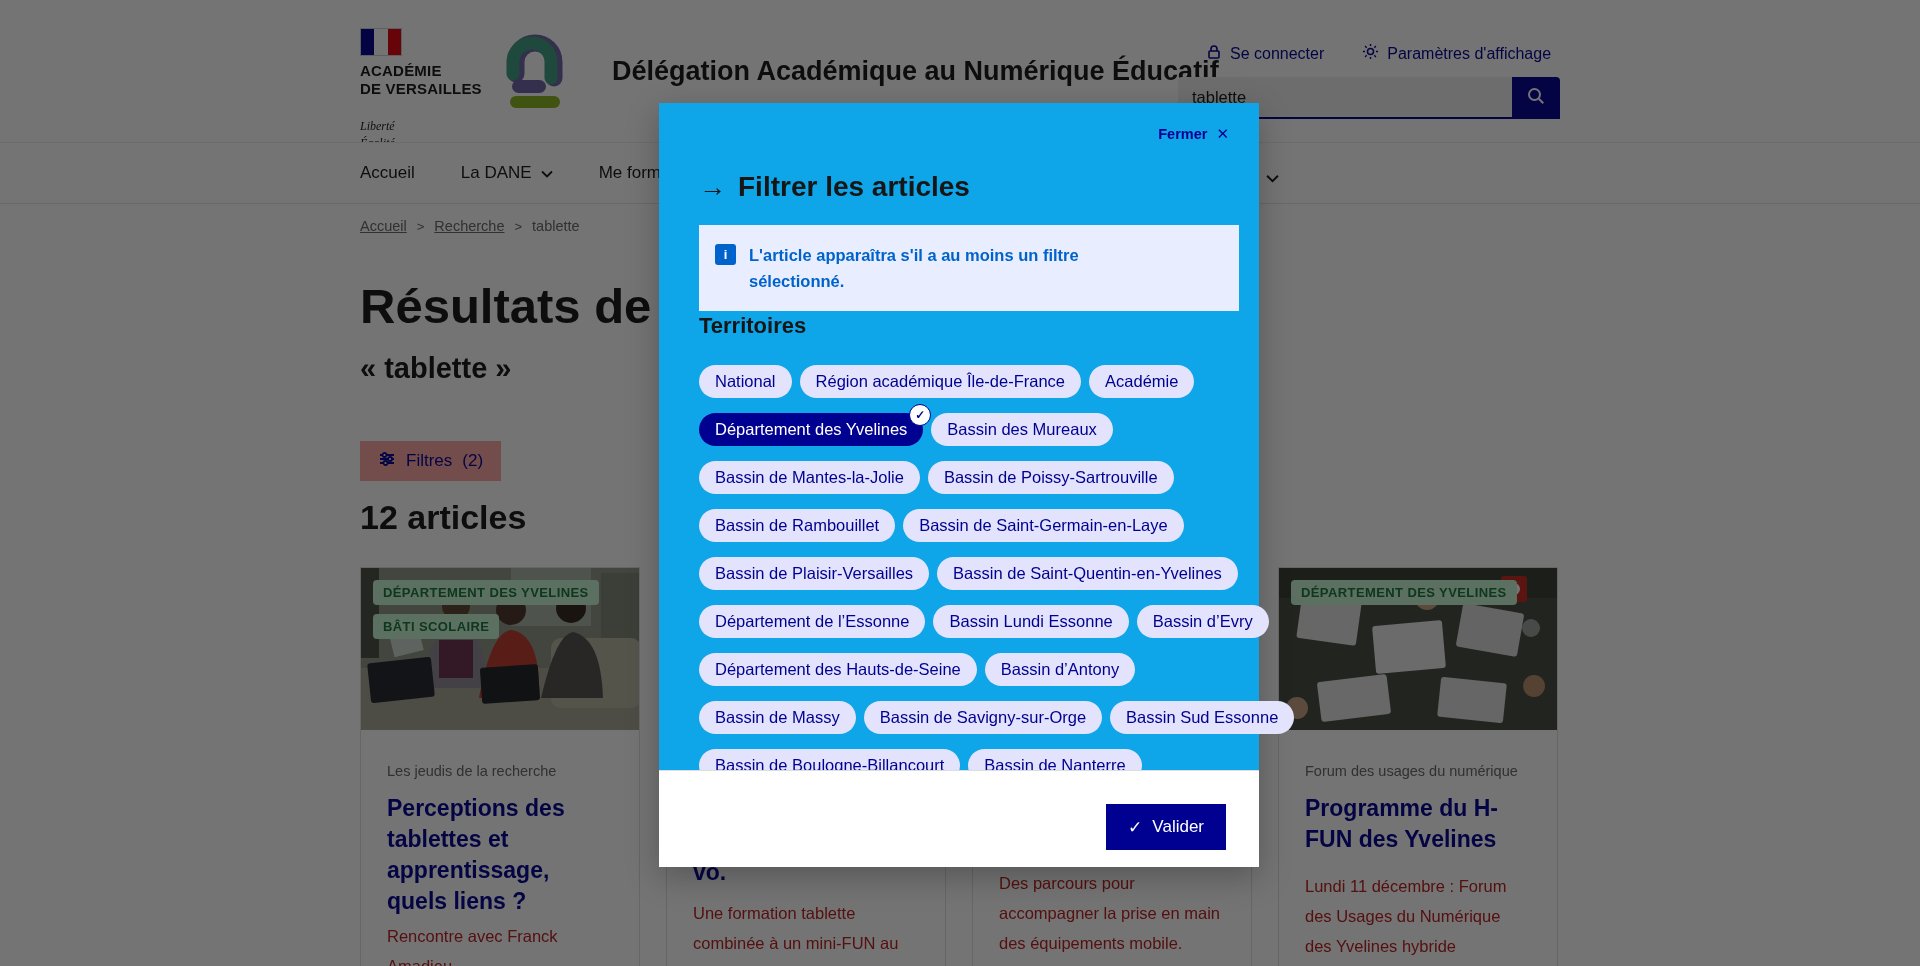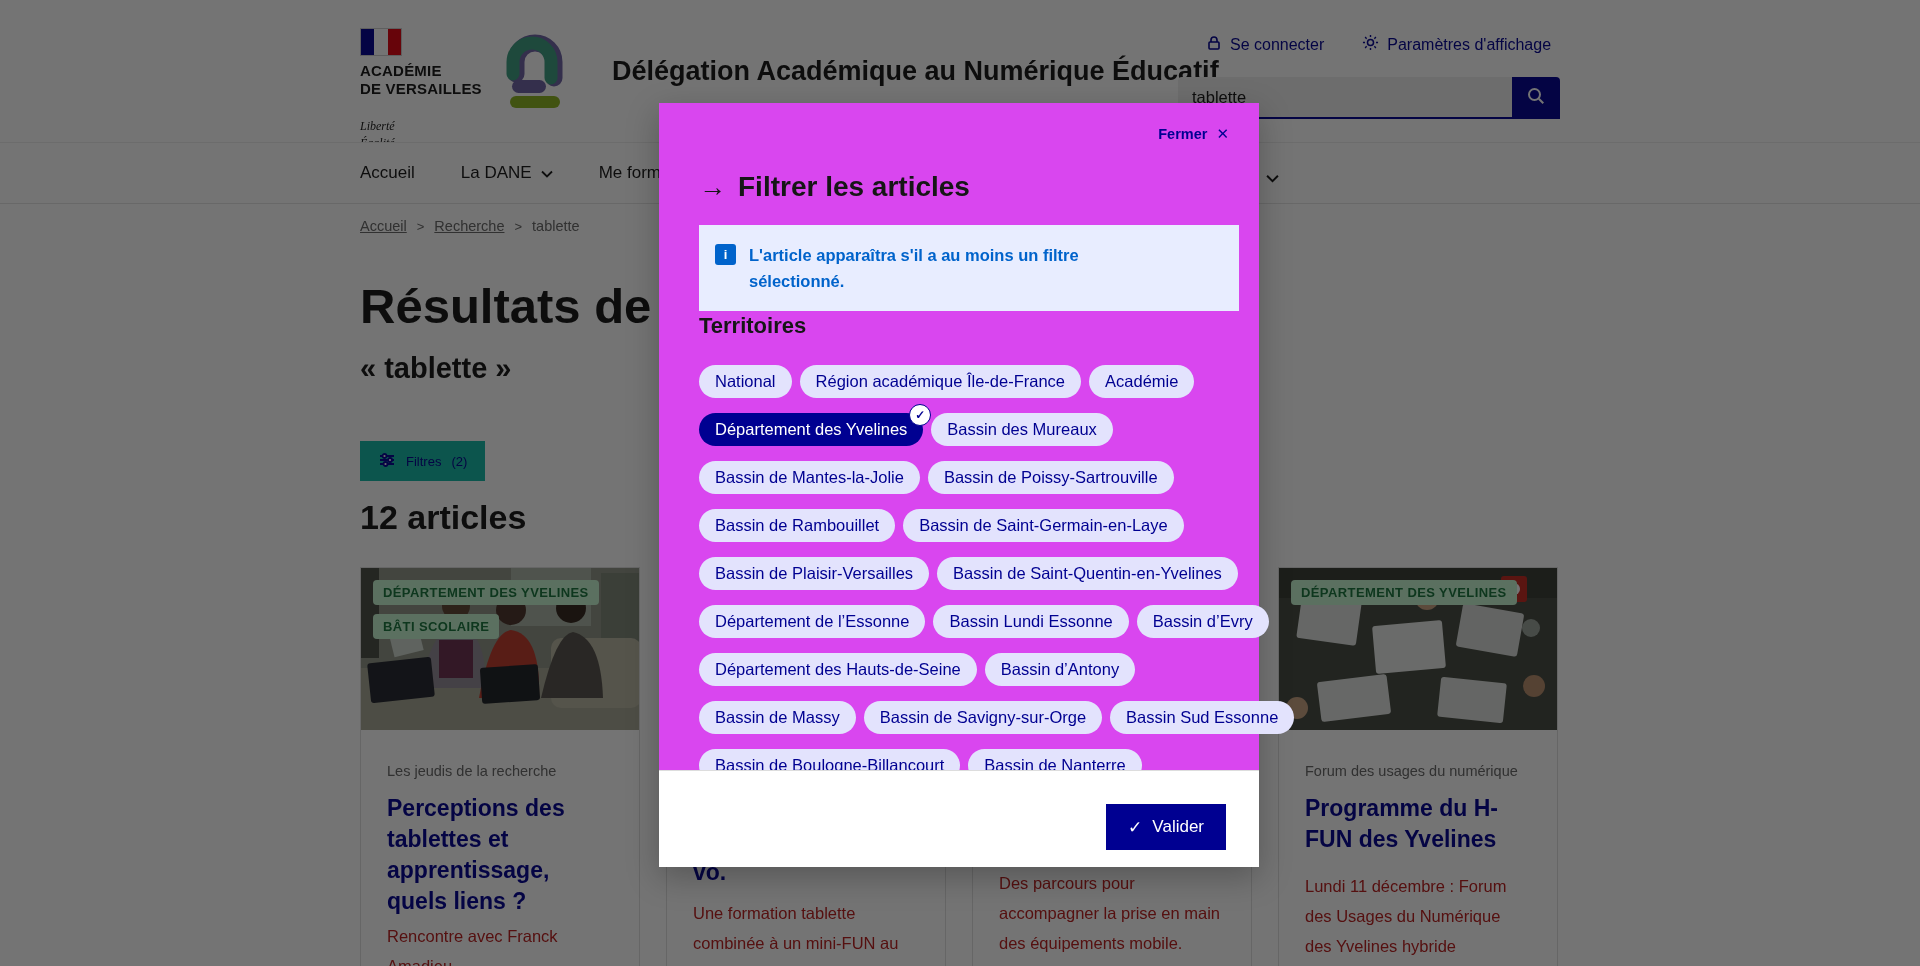--- a/index.html
+++ b/index.html
@@ -8,56 +8,56 @@
   
   .site-header{position:absolute;top:0;left:0;width:1920px;height:142px;background:#fff;}
   .marianne{position:absolute;left:360px;top:28px;width:130px;}
   .flag{display:flex;width:40px;height:26px;margin-bottom:6px;border:1px solid #ccc;}
   .flag span{flex:1;}
   .flag .b{background:#000091;} .flag .w{background:#fff;} .flag .r{background:#E1000F;}
   .brand-name{font-size:15px;font-weight:800;color:#161616;line-height:1.2;letter-spacing:.2px;}
   .motto{margin-top:20px;font-family:Liberation Serif, serif;font-style:italic;font-size:12px;color:#161616;line-height:1.45;}
   .dane-logo{position:absolute;left:502px;top:32px;}
   .site-title{position:absolute;left:612px;top:56px;font-size:27px;font-weight:700;color:#161616;margin:0;}
-  .quick-links{position:absolute;left:1206px;top:34px;display:flex;gap:38px;align-items:center;}
+  .quick-links{position:absolute;left:1206px;top:43px;display:flex;gap:38px;align-items:center;}
   .quick-link{display:flex;align-items:center;gap:8px;color:#000091;font-size:16px;font-weight:500;cursor:pointer;white-space:nowrap;}
   .search-bar{position:absolute;left:1178px;top:77px;width:382px;height:40px;display:flex;border-bottom:2px solid #000091;}
   .search-input{flex:1;border:0;outline:none;background:#EEEEEE;border-radius:4px 0 0 0;font-size:16.5px;color:#161616;padding:0 14px;font-family:"Liberation Sans",sans-serif;}
   .search-btn{width:48px;border:0;background:#000091;border-radius:0 4px 0 0;display:flex;align-items:center;justify-content:center;cursor:pointer;}
 
   .main-nav{position:absolute;top:142px;left:0;width:1920px;height:60px;border-top:1px solid #ececec;border-bottom:1px solid #e3e3e3;background:#fff;}
   .nav-list{list-style:none;margin:0 0 0 360px;padding:0;display:flex;gap:46px;height:100%;align-items:center;}
   .nav-item{display:flex;align-items:center;gap:9px;font-size:17px;color:#161616;cursor:pointer;white-space:nowrap;}
   .nav-peek{position:absolute;left:1266px;top:26px;}
 
   .breadcrumb{position:absolute;top:218px;left:360px;font-size:14.5px;color:#666;display:flex;gap:10px;align-items:center;}
   .breadcrumb a{color:#666;text-decoration:underline;cursor:pointer;}
   .crumb-sep{color:#666;font-size:13px;}
   .page-title{position:absolute;top:278px;left:360px;margin:0;font-size:49px;font-weight:800;color:#161616;white-space:nowrap;}
   .query-title{position:absolute;top:352px;left:360px;margin:0;font-size:29px;font-weight:800;color:#161616;}
-  .filters-btn{position:absolute;top:441px;left:360px;height:40px;padding:0 18px;background:#14b8a6;border:0;color:#000091;font-size:13px;font-weight:500;display:flex;align-items:center;gap:10px;cursor:pointer;font-family:"Liberation Sans",sans-serif;}
+  .filters-btn{position:absolute;top:441px;left:360px;height:40px;padding:0 18px;background:#fca5a5;border:0;color:#000091;font-size:17px;font-weight:500;display:flex;align-items:center;gap:10px;cursor:pointer;font-family:"Liberation Sans",sans-serif;}
   .result-count{position:absolute;top:498px;left:360px;margin:0;font-size:34px;font-weight:700;color:#161616;}
 
   .cards{position:absolute;top:567px;left:360px;display:grid;grid-template-columns:repeat(4,280px);gap:26px;}
   .card{position:relative;width:280px;height:430px;background:#fff;border:1px solid #e0e0e0;box-sizing:border-box;overflow:hidden;}
   .card-img{position:relative;height:162px;overflow:hidden;background:#9aa0a6;}
   .img-labels{position:absolute;left:12px;top:12px;display:flex;flex-direction:column;gap:9px;align-items:flex-start;}
   .img-label{background:#C7F6D2;color:#18753C;font-size:13px;font-weight:800;letter-spacing:.4px;padding:5px 10px;border-radius:4px;white-space:nowrap;}
   .card-body{padding:0 26px;}
   .card-surtitle{margin:33px 0 0 0;font-size:14.5px;color:#666;}
   .card-title{margin:14px 0 0 0;font-size:23px;line-height:31px;font-weight:700;color:#000091;cursor:pointer;}
   .card-desc{margin:4px 0 0 0;font-size:16.5px;line-height:30px;color:#b91c1c;}
   .card:nth-child(2) .card-title{margin-top:127px;}
   .card:nth-child(2) .card-desc{margin-top:10px;}
   .card:nth-child(3) .card-desc{margin-top:138px;}
   .card:nth-child(4) .card-desc{margin-top:16px;}
 
   
   .overlay{position:absolute;inset:0;background:rgba(8,8,8,0.56);z-index:40;}
-  .modal{position:absolute;left:659px;top:103px;width:600px;height:764px;background:#d946ef;z-index:50;box-shadow:0 10px 30px rgba(0,0,0,.25);}
+  .modal{position:absolute;left:659px;top:103px;width:600px;height:764px;background:#0ea5e9;z-index:50;box-shadow:0 10px 30px rgba(0,0,0,.25);}
   .modal-close{position:absolute;top:22px;right:30px;display:flex;align-items:center;gap:9px;color:#000091;font-size:14.5px;font-weight:600;cursor:pointer;}
   .modal-close .x{font-size:15px;font-weight:400;}
   .modal-title{position:absolute;top:68px;left:40px;margin:0;display:flex;align-items:center;gap:12px;font-size:28px;font-weight:800;color:#161616;}
   .modal-title .arrow{font-size:27px;font-weight:700;}
   .info-box{position:absolute;top:122px;left:40px;width:540px;box-sizing:border-box;background:#E8EDFF;padding:17px 16px;display:flex;gap:13px;}
   .info-icon{flex:0 0 auto;width:21px;height:21px;margin-top:2px;background:#0063CB;color:#fff;border-radius:3px;font-size:13px;font-weight:700;display:flex;align-items:center;justify-content:center;}
   .info-text{margin:0;max-width:345px;color:#0063CB;font-size:16.5px;font-weight:700;line-height:26px;}
   .modal-section-title{position:absolute;top:210px;left:40px;margin:0;font-size:22px;font-weight:800;color:#161616;}
   .chips{position:absolute;top:262px;left:40px;right:30px;}
   .chip-row{display:flex;gap:8px;margin-bottom:15px;}

